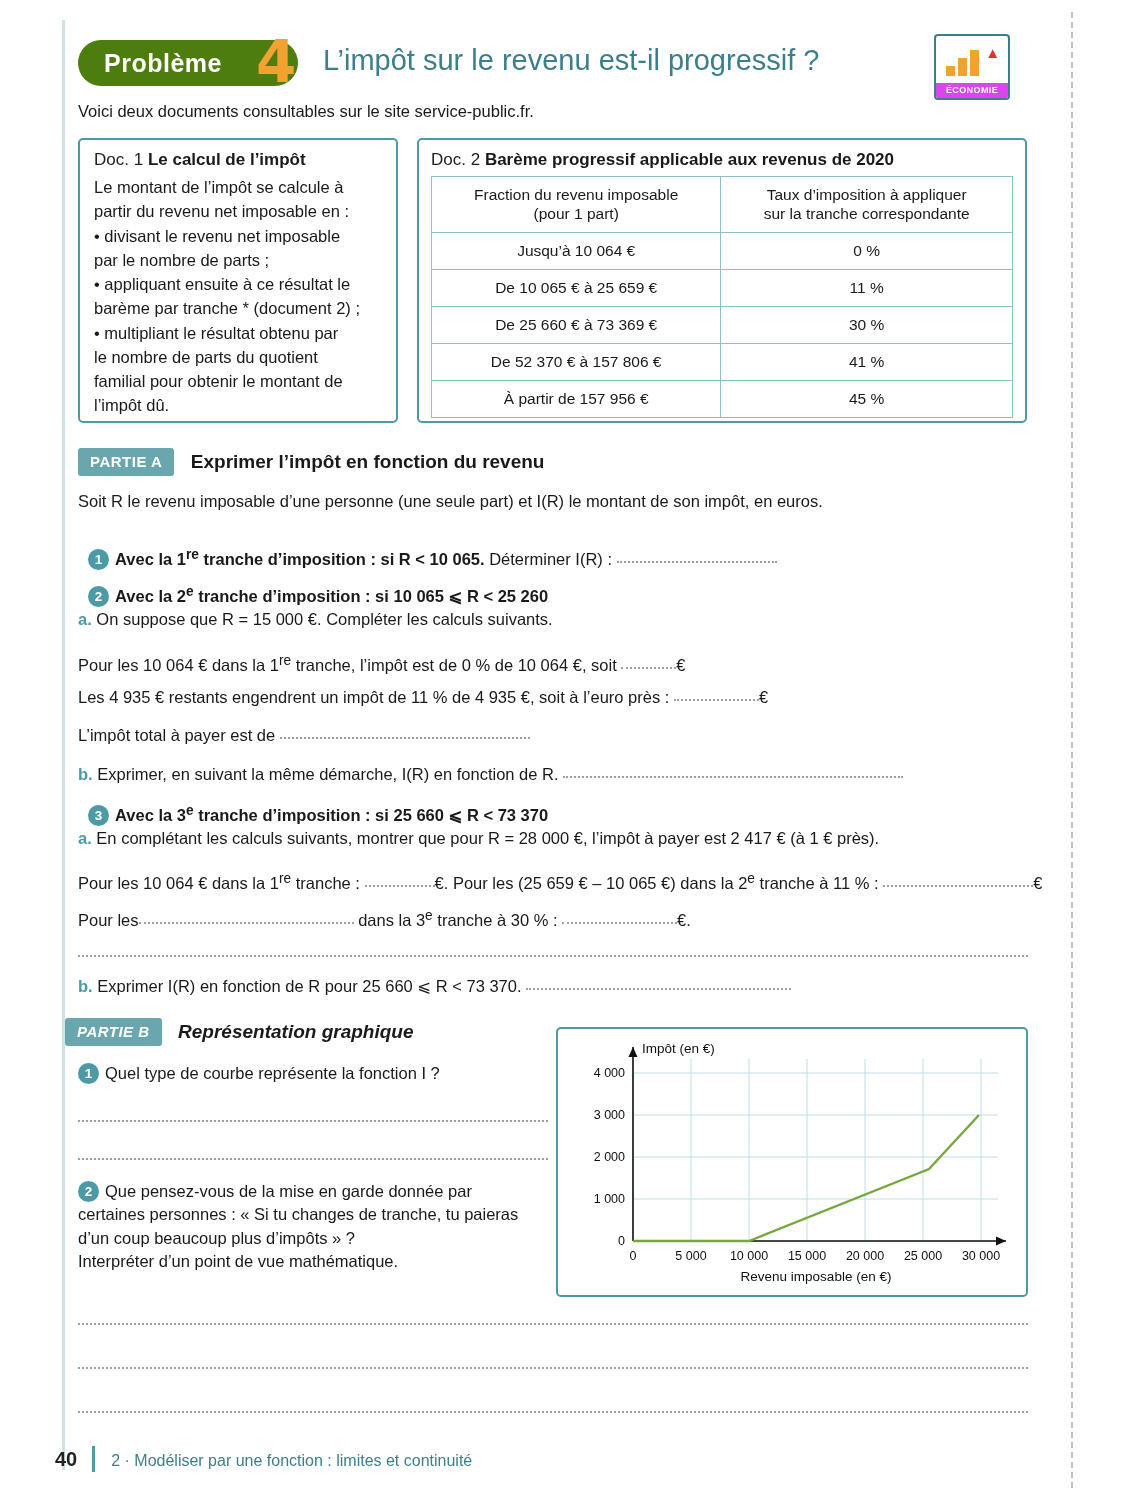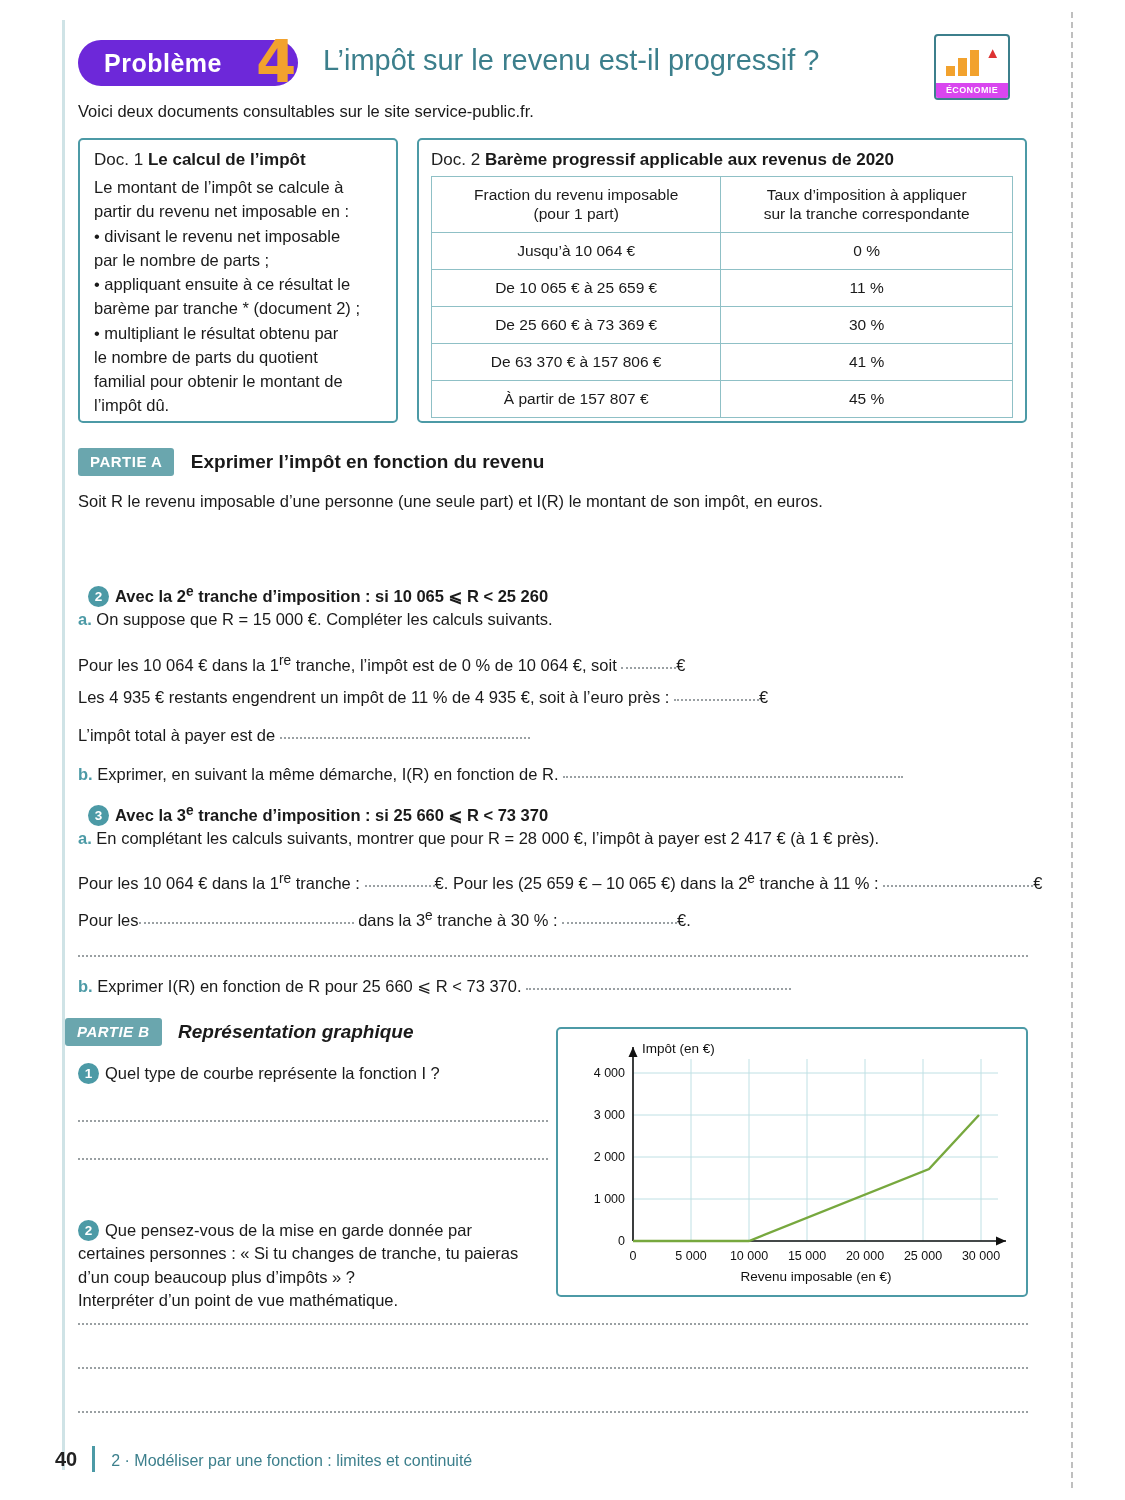--- a/index.html
+++ b/index.html
@@ -44,21 +44,21 @@
     top: 34px;
     width: 950px;
     height: 62px;
   }
   .prob-badge {
     position: absolute;
     left: 0;
     top: 6px;
     width: 220px;
     height: 46px;
-    background: #6d28d9;
+    background: #4d7c0f;
     border-radius: 24px;
     color: #fff;
     font-size: 25px;
     font-weight: bold;
     letter-spacing: .5px;
     display: flex;
     align-items: center;
     padding-left: 26px;
     box-sizing: border-box;
   }
@@ -261,21 +261,20 @@
     width: 470px;
     font-size: 16.5px;
   }
   .bq2 {
     position: absolute;
     left: 78px;
     top: 1180px;
     width: 470px;
     font-size: 16.5px;
     line-height: 1.42;
-    margin-top: 39px;
   }
   
   .chartbox {
     position: absolute;
     left: 556px;
     top: 1027px;
     width: 472px;
     height: 270px;
     border: 2px solid #4c9aa6;
     border-radius: 5px;
@@ -372,37 +371,42 @@
       </tr>
       <tr>
         <td>De 10 065 € à 25 659 €</td>
         <td>11 %</td>
       </tr>
       <tr>
         <td>De 25 660 € à 73 369 €</td>
         <td>30 %</td>
       </tr>
       <tr>
-        <td>De 63 370 € à 157 806 €</td>
+        <td>De 52 370 € à 157 806 €</td>
         <td>41 %</td>
       </tr>
       <tr>
-        <td>À partir de 157 807 €</td>
+        <td>À partir de 157 956 €</td>
         <td>45 %</td>
       </tr>
     </tbody>
       </table>
   </div>
 
   <div class="sec-a">
     <span class="part-tag">PARTIE A</span>
     <span class="part-title">Exprimer l’impôt en fonction du revenu</span>
   </div>
   <div class="sec-a-text">Soit R le revenu imposable d’une personne (une seule part) et I(R) le montant de son impôt, en euros.</div>
 
+  <div class="q" style="left:88px; top:544px;">
+    <span class="qnum">1</span><span class="bold">Avec la 1<sup>re</sup> tranche d’imposition : si R &lt; 10 065.</span>
+    <span>Déterminer I(R) :</span>
+    <span class="dots" style="width:160px"></span>
+  </div>
 
   <div class="q" style="left:88px; top:581px;">
     <span class="qnum">2</span><span class="bold">Avec la 2<sup>e</sup> tranche d’imposition : si 10 065 ⩽ R &lt; 25 260</span>
   </div>
   <div class="q" style="left:78px; top:608px;">
     <span class="bold" style="color:#4c9aa6">a.</span>
     <span>On suppose que R = 15 000 €. Compléter les calculs suivants.</span>
   </div>
   <div class="q" style="left:78px; top:650px;">
     <span>Pour les 10 064 € dans la 1<sup>re</sup> tranche, l’impôt est de 0 % de 10 064 €, soit</span>

